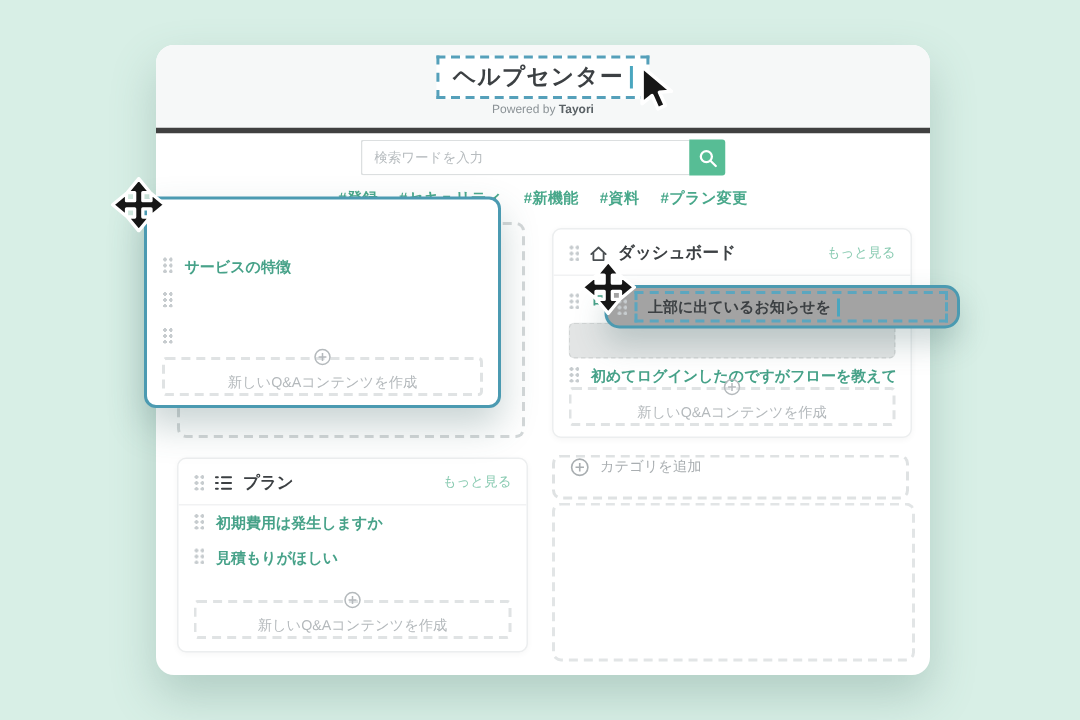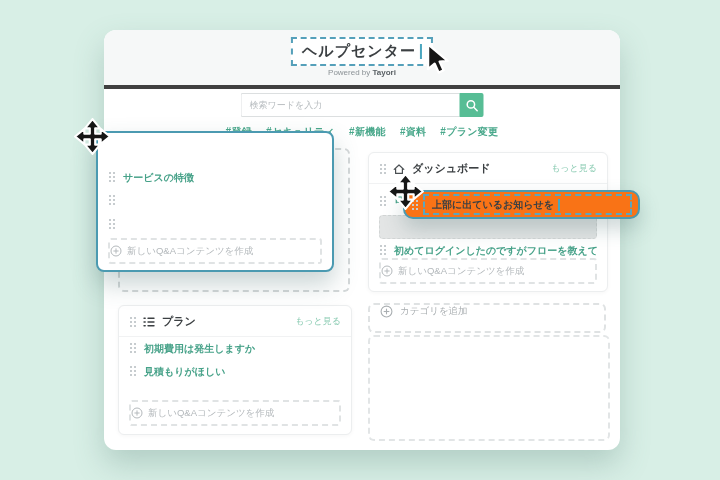--- a/index.html
+++ b/index.html
@@ -35,39 +35,39 @@
   .card-plan{left:14px;top:275px;width:232px;height:128px;}
   .cat-header{display:flex;align-items:center;gap:6px;padding:8px 10px 7px;border-bottom:1px solid #f1f2f3;}
   .cat-title{font-size:11px;font-weight:bold;color:#3c4043;}
   .more-link{margin-left:auto;font-size:9px;color:#8acbb2;cursor:pointer;}
   .handle{flex:0 0 auto;width:7px;height:11px;
           background-image:radial-gradient(circle,#c7cccf 1.1px,transparent 1.3px);
           background-size:4px 4px;background-position:0 0;}
   .qa-row{position:absolute;left:10px;right:10px;display:flex;align-items:flex-start;gap:8px;
           font-size:10px;font-weight:bold;color:#47a289;cursor:pointer;white-space:nowrap;overflow:hidden;}
   .add-btn{position:absolute;left:10px;right:10px;height:22px;border:2px dashed #e0e3e4;border-radius:3px;
-           display:flex;align-items:center;justify-content:flex-start;gap:5px;color:#b4b9bc;font-size:9.5px;cursor:pointer;background:#fff;}
+           display:flex;align-items:center;justify-content:flex-end;gap:5px;color:#b4b9bc;font-size:9.5px;cursor:pointer;background:#fff;flex-direction:column;}
   .drop-bar{position:absolute;left:10px;right:10px;top:62px;height:22px;background:#e3e5e5;
             border:1px dashed #d2d5d5;border-radius:4px;}
   
   .cat-add{position:absolute;left:264px;top:273px;width:238px;height:30px;border:2px dashed #dfe2e3;border-radius:6px;
            display:flex;align-items:flex-start;gap:7px;padding:0 10px;box-sizing:border-box;color:#a9aeb1;
            font-size:9.5px;cursor:pointer;background:#fff;}
   .cat-empty{position:absolute;left:264px;top:305px;width:238px;height:102px;border:2px dashed #e2e5e6;border-radius:6px;}
   
   .float-welcome{position:absolute;left:96px;top:131px;width:234px;height:137px;background:#fff;
                  border:2px solid #4b9ab1;border-radius:8px;box-shadow:0 12px 24px rgba(60,100,100,.28);}
   .fw-header{position:absolute;left:4px;right:6px;top:5px;display:flex;align-items:center;gap:4px;}
   .fw-title-box{flex:1;display:flex;align-items:center;gap:5px;border:2px dashed #5ba6bf;background:#fff;
                 padding:2px 6px;min-height:16px;}
   .fw-title{font-size:10.5px;font-weight:bold;color:#3c4043;white-space:nowrap;}
   .fw-row1{top:38px;} .fw-row2{top:61px;} .fw-row3{top:85px;flex-direction:column;}
   .fw-add{top:105px;}
   
-  .float-item{position:absolute;left:403px;top:190px;width:237px;height:29px;background:#f97316;
+  .float-item{position:absolute;left:403px;top:190px;width:237px;height:29px;background:#a3a3a3;
               border:2px solid #4b9ab1;border-radius:10px;box-shadow:0 10px 20px rgba(60,100,100,.25);
               display:flex;align-items:center;gap:5px;padding:0 6px;box-sizing:border-box;}
   .fi-box{flex:1;display:flex;align-items:center;gap:4px;border:2px dashed #5ba6bf;height:17px;padding:0 7px;}
   .fi-text{font-size:10px;font-weight:bold;color:#3c4043;white-space:nowrap;}
   .partial-row{position:absolute;left:10px;top:40px;display:flex;align-items:center;gap:8px;
                font-size:10px;font-weight:bold;color:#47a289;}
   
   .cursor{position:absolute;pointer-events:none;}
   .icon{flex:0 0 auto;display:inline-flex;}
 </style>

